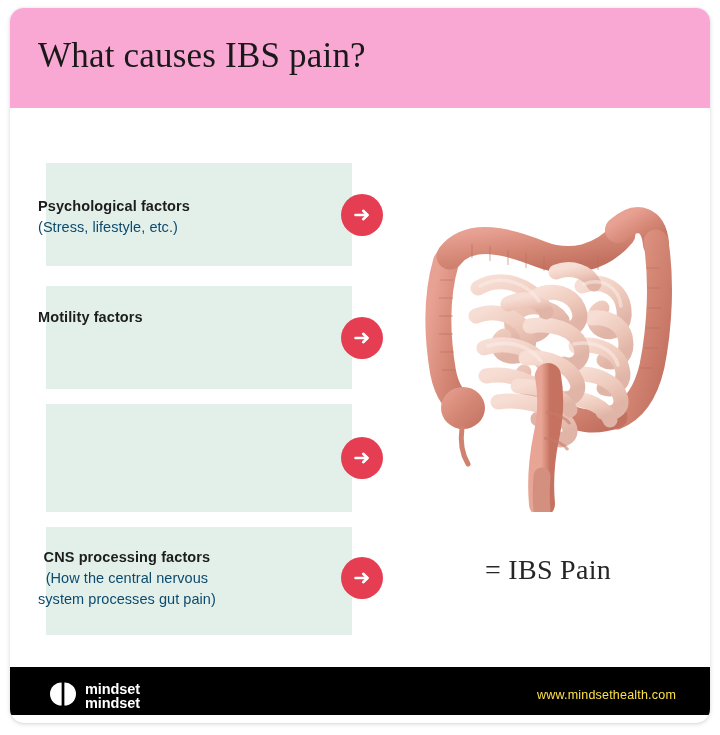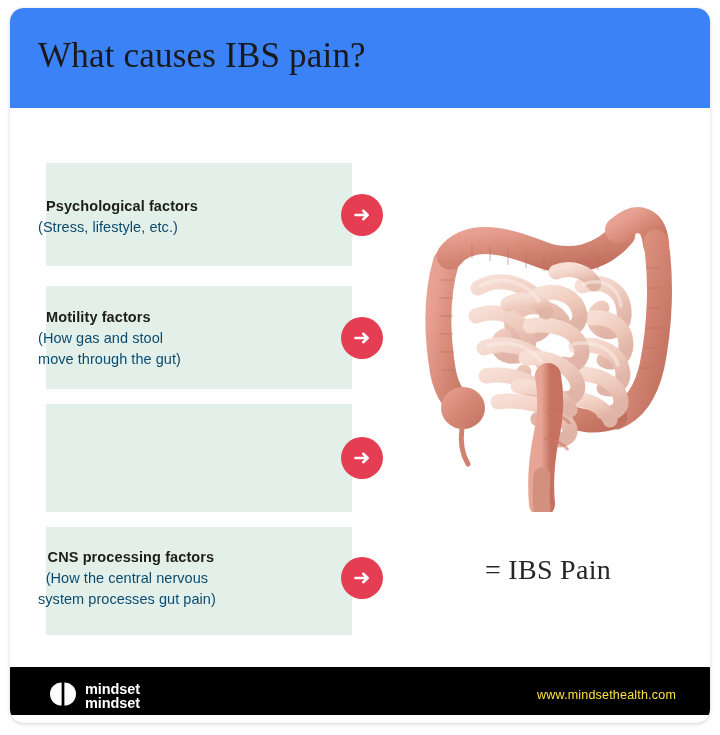--- a/index.html
+++ b/index.html
@@ -26,21 +26,21 @@
     box-shadow: 0 1px 4px rgba(0,0,0,0.16), 0 0 1px rgba(0,0,0,0.10);
     overflow: hidden;
   }
 
   
   .header {
     position: absolute;
     left: 0; top: 0;
     width: 700px;
     height: 100px;
-    background: #3b82f6;
+    background: #f9a8d4;
   }
   .title {
     position: absolute;
     left: 28px;
     top: 28px;
     font-family: "Liberation Serif", serif;
     font-size: 35px;
     font-weight: 400;
     color: #191919;
     letter-spacing: 0.2px;
@@ -58,21 +58,20 @@
     position: absolute;
     left: 28px;
     color: #1d1d1d;
   }
   .factor-title {
     font-size: 14.5px;
     font-weight: 700;
     letter-spacing: 0.1px;
     line-height: 21px;
     white-space: nowrap;
-    margin-left: 8px;
   }
   .factor-desc {
     font-size: 14.5px;
     font-weight: 400;
     color: #0c4a6e;
     line-height: 21px;
     letter-spacing: 0.05px;
     white-space: pre-line;
   }
 
@@ -167,22 +166,20 @@
       <svg width="22" height="22" viewBox="0 0 22 22">
         <path d="M4.5 11h11.5" stroke="#ffffff" stroke-width="2.6" stroke-linecap="round" fill="none"></path>
         <path d="M12.2 6.8L16.6 11l-4.4 4.2" stroke="#ffffff" stroke-width="2.6" stroke-linecap="round" stroke-linejoin="round" fill="none"></path>
       </svg>
     </span>
   </div>
 
   <div class="factor-box" style="top:278px;height:103px;"></div>
   <div class="factor-text" style="top:299px;">
     <div class="factor-title">Motility factors</div>
-    <div class="factor-desc">(How gas and stool
-move through the gut)</div>
   </div>
   <div class="arrow-btn" style="left:331px;top:309px;">
     <span>
       <svg width="22" height="22" viewBox="0 0 22 22">
         <path d="M4.5 11h11.5" stroke="#ffffff" stroke-width="2.6" stroke-linecap="round" fill="none"></path>
         <path d="M12.2 6.8L16.6 11l-4.4 4.2" stroke="#ffffff" stroke-width="2.6" stroke-linecap="round" stroke-linejoin="round" fill="none"></path>
       </svg>
     </span>
   </div>
 

